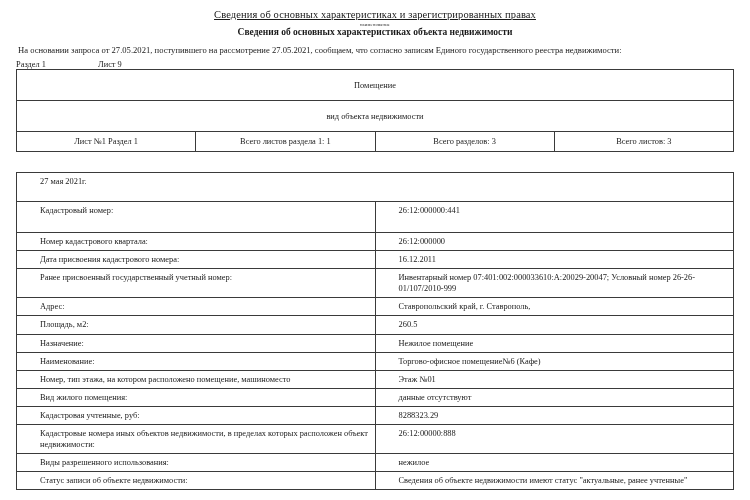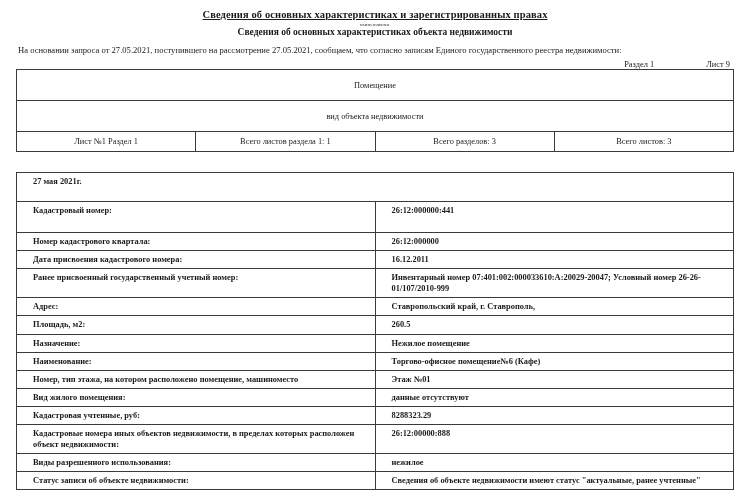--- a/index.html
+++ b/index.html
@@ -19,21 +19,21 @@
     width: 750px;
     height: 500px;
     box-sizing: border-box;
     padding: 0 16px;
   }
 
   
   .doc-title {
     text-align: center;
     font-size: 10.5px;
-    font-weight: bold;
+    font-weight: normal;
     text-decoration: underline;
     margin-top: 9px;
     letter-spacing: 0.1px;
   }
   .doc-title-sub {
     text-align: center;
     font-size: 4.6px;
     margin-top: 2px;
     color: #2a2a2a;
     letter-spacing: 0.2px;
@@ -46,21 +46,20 @@
   }
   .doc-intro {
     font-size: 8.6px;
     margin-top: 8px;
     text-align: left;
     padding-left: 2px;
     white-space: nowrap;
   }
   .section-line {
     display: flex;
-    justify-content: flex-end;
     font-size: 8.4px;
     margin-top: 5px;
     padding-right: 4px;
   }
   .section-line .razdel {
     margin-right: 52px;
   }
 
   
   table {
@@ -85,23 +84,22 @@
     height: 28px;
   }
   .top-table td.foot {
     height: 17px;
   }
 
   .main-table {
     margin-top: 20px;
   }
   .main-table td {
-    padding: 3px 4px 3px 16px;
+    padding: 3px 4px 3px 23px;
     line-height: 1.32;
-    font-weight: bold;
   }
   .main-table td.label {
     width: 270px;
   }
   .main-table td.date-cell {
     height: 22px;
   }
   .main-table tr.r-tall td {
     height: 24px;
   }

